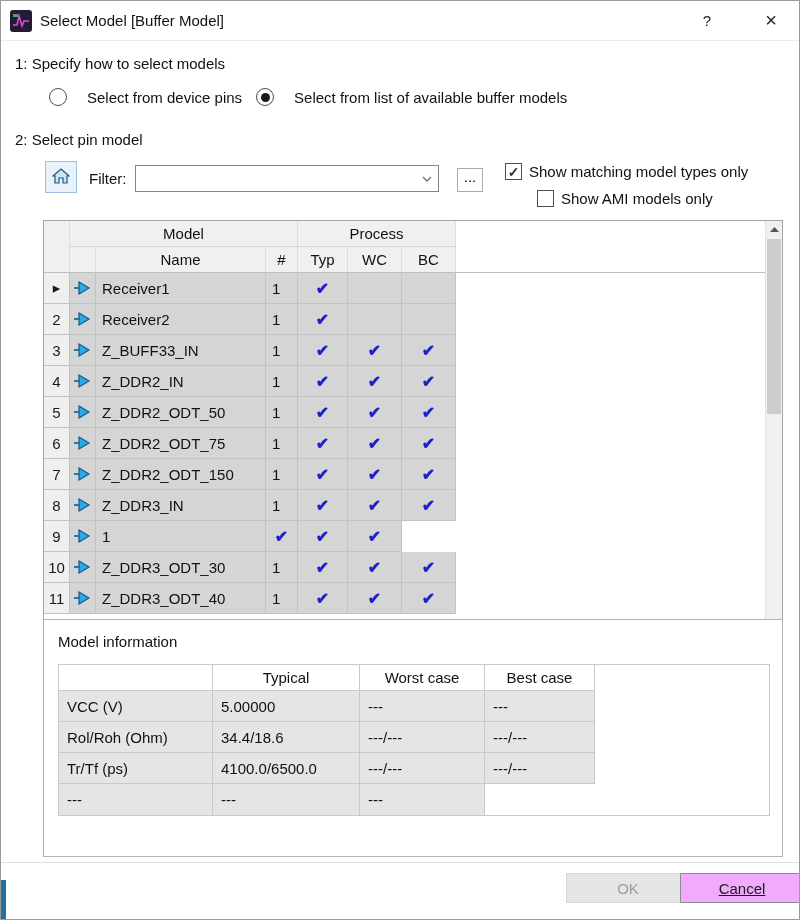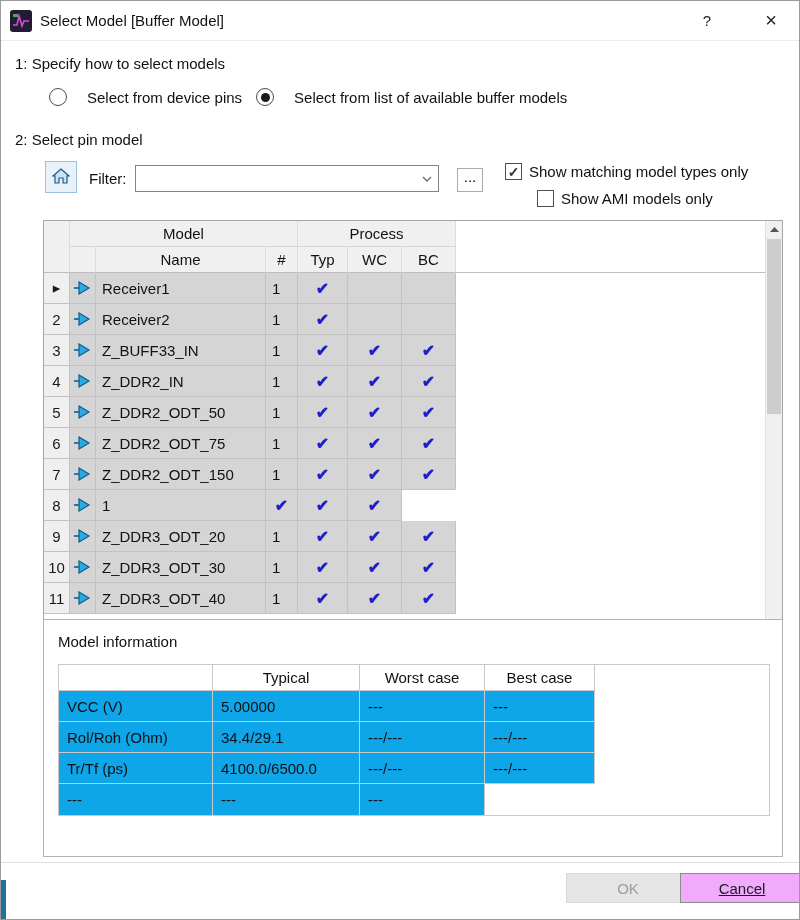--- a/index.html
+++ b/index.html
@@ -130,21 +130,21 @@
   
   .info-group {
     position: absolute; left: 42px; top: 618px; width: 740px; height: 238px;
     border: 1px solid #b3b3b3; background: #fff;
   }
   .info-title { position: absolute; left: 14px; top: 13px; }
   .info-table { position: absolute; left: 14px; top: 44px; width: 712px; border: 1px solid #c9c9c9; }
   .irow { display: grid; grid-template-columns: 154px 147px 125px 110px 1fr; }
   .ic {
     display: flex; align-items: center; padding-left: 8px; height: 31px;
-    background: #0ea5e9;
+    background: #e5e5e5;
     border-right: 1px solid #c9c9c9; border-bottom: 1px solid #c9c9c9;
     overflow: hidden;
   }
   .irow.ihead .ic { background: #fff; height: 26px; justify-content: center; padding-left: 0; }
   .ic.fill { background: #fff; border: none; }
   .irow:last-child .ic { border-bottom: none; }
 
   
   .footer-sep { position: absolute; left: 0; right: 0; top: 861px; border-top: 1px solid #e0e0e0; }
   .btn {
@@ -349,36 +349,36 @@
   </div>
 
   <div class="mrow">
     <div class="c rowhead">8</div>
     <div class="c icon-c">
       <svg width="17" height="14" viewBox="0 0 17 14">
         <line x1="0" y1="7" x2="5" y2="7" stroke="#0d5d8f" stroke-width="1.6"></line>
         <polygon points="5,1 5,13 15,7" fill="#2fa9df" stroke="#0d5d8f" stroke-width="1.2"></polygon>
       </svg>
     </div>
+    <div class="c name-c">Z_DDR3_IN</div>
     <div class="c num-c">1</div>
     <div class="c chk-c">✔</div>
     <div class="c chk-c">✔</div>
     <div class="c chk-c">✔</div>
     <div class="c fill-c"></div>
   </div>
 
   <div class="mrow">
     <div class="c rowhead">9</div>
     <div class="c icon-c">
       <svg width="17" height="14" viewBox="0 0 17 14">
         <line x1="0" y1="7" x2="5" y2="7" stroke="#0d5d8f" stroke-width="1.6"></line>
         <polygon points="5,1 5,13 15,7" fill="#2fa9df" stroke="#0d5d8f" stroke-width="1.2"></polygon>
       </svg>
     </div>
-    <div class="c name-c">Z_DDR3_ODT_20</div>
     <div class="c num-c">1</div>
     <div class="c chk-c">✔</div>
     <div class="c chk-c">✔</div>
     <div class="c chk-c">✔</div>
     <div class="c fill-c"></div>
   </div>
 
   <div class="mrow">
     <div class="c rowhead">10</div>
     <div class="c icon-c">
@@ -441,21 +441,21 @@
   <div class="irow">
     <div class="ic">VCC (V)</div>
     <div class="ic">5.00000</div>
     <div class="ic">---</div>
     <div class="ic">---</div>
     <div class="ic fill"></div>
   </div>
 
   <div class="irow">
     <div class="ic">Rol/Roh (Ohm)</div>
-    <div class="ic">34.4/29.1</div>
+    <div class="ic">34.4/18.6</div>
     <div class="ic">---/---</div>
     <div class="ic">---/---</div>
     <div class="ic fill"></div>
   </div>
 
   <div class="irow">
     <div class="ic">Tr/Tf (ps)</div>
     <div class="ic">4100.0/6500.0</div>
     <div class="ic">---/---</div>
     <div class="ic">---/---</div>

